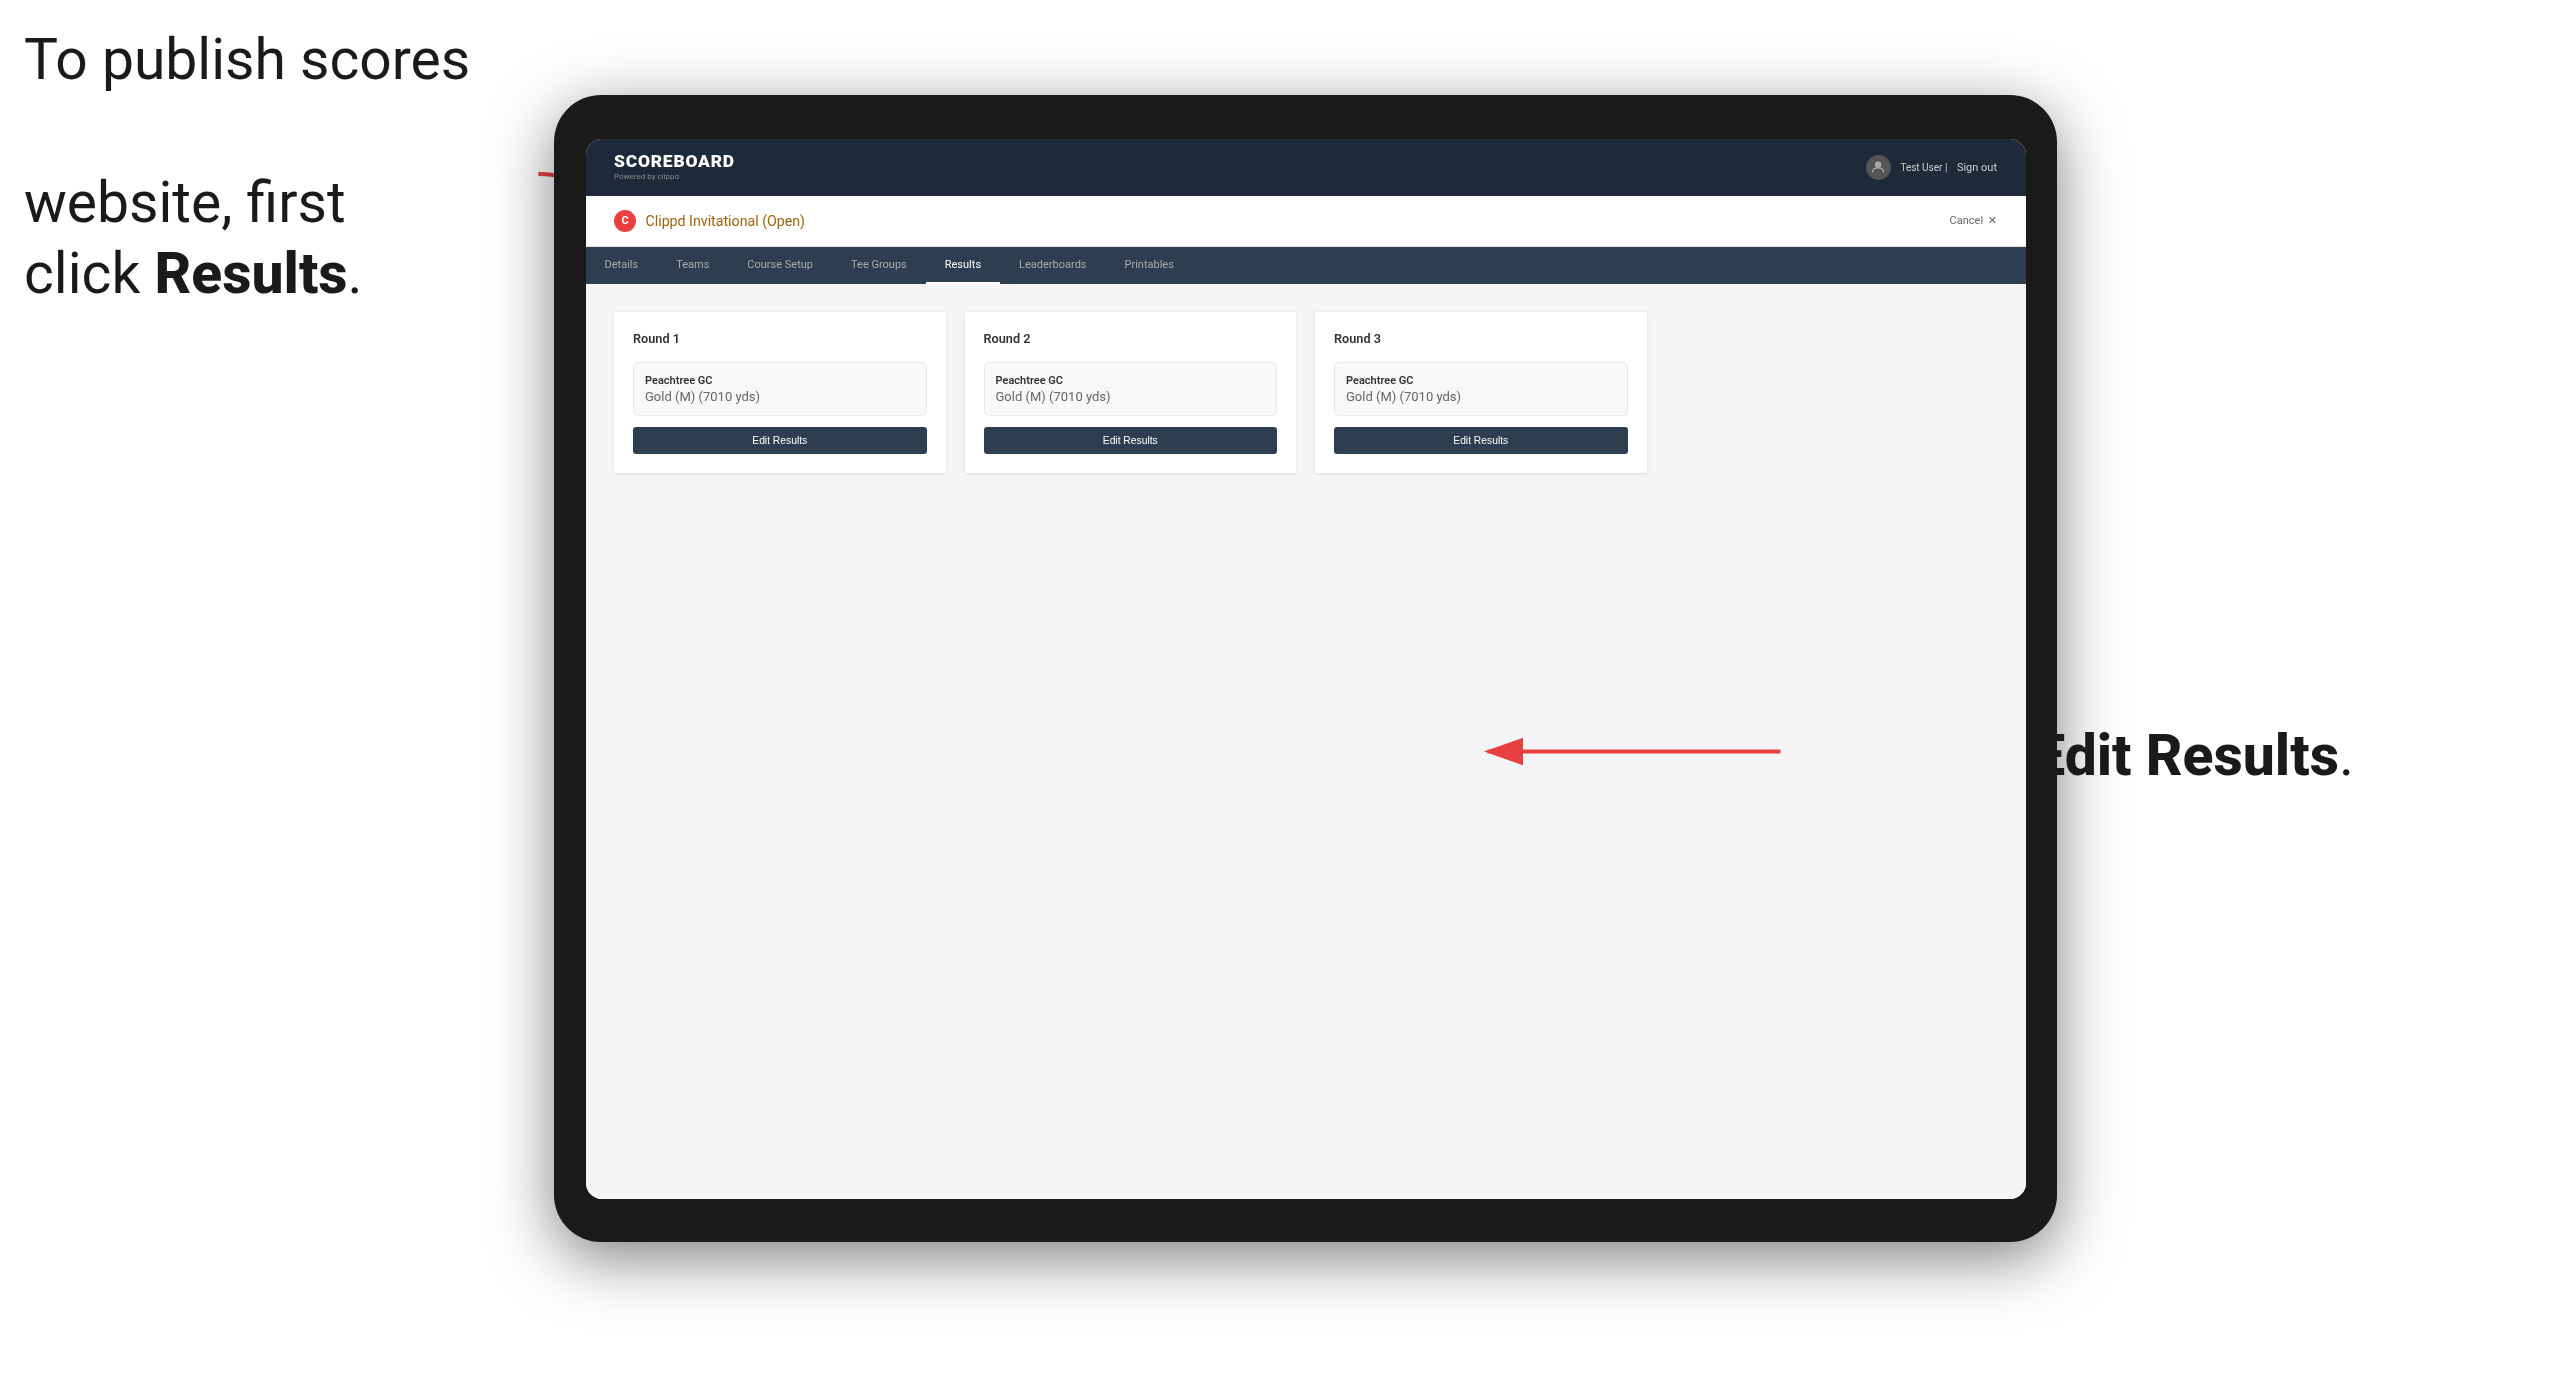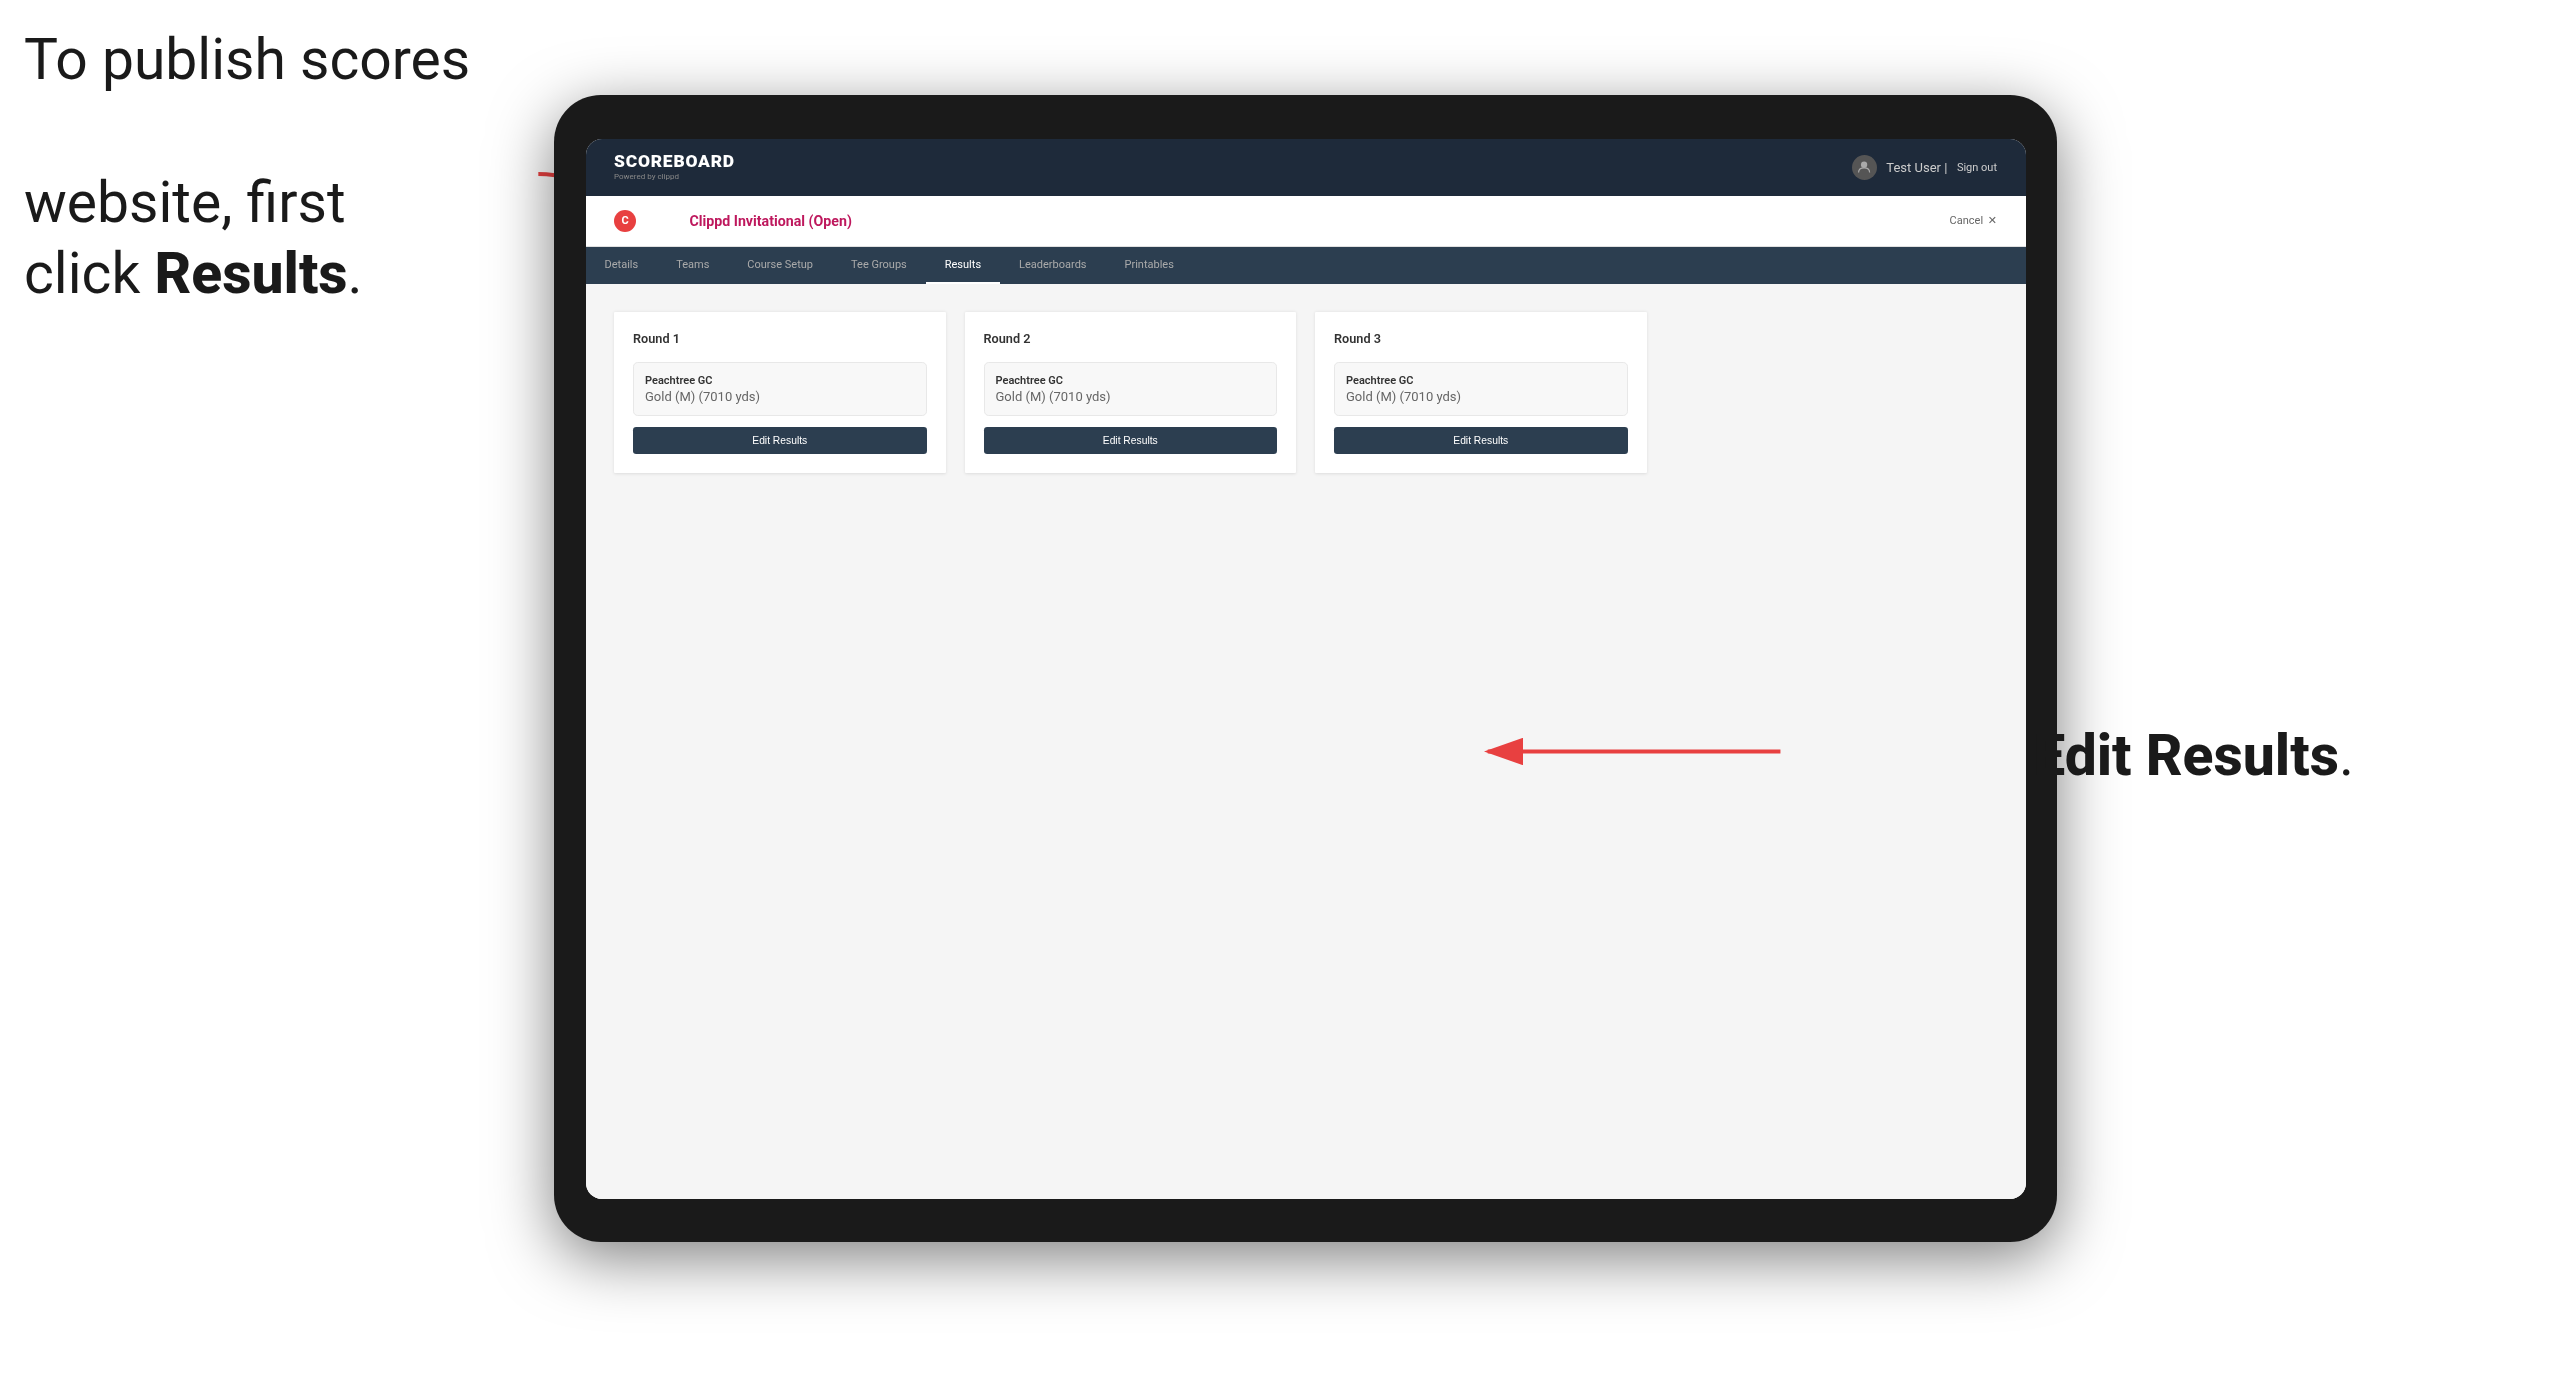--- a/index.html
+++ b/index.html
@@ -124,21 +124,21 @@
       height: 25px;
       background: #555;
       border-radius: 50%;
       display: flex;
       align-items: center;
       justify-content: center;
     }
 
     .user-text {
       color: #cccccc;
-      font-size: 13px;
+      font-size: 10px;
     }
 
     .sign-out {
       color: #cccccc;
       font-size: 11px;
       cursor: pointer;
     }
 
     
     .tournament-header {
@@ -165,23 +165,22 @@
       display: flex;
       align-items: center;
       justify-content: center;
       color: white;
       font-size: 11px;
       font-weight: 700;
     }
 
     .tournament-name {
       font-size: 14.2px;
-      color: #be185d;
-      font-weight: 700;
-      margin-left: 44px;
+      color: #a16207;
+      font-weight: 400;
     }
 
     .cancel-btn {
       display: flex;
       align-items: center;
       gap: 4.7px;
       color: #666;
       font-size: 11px;
       cursor: pointer;
     }

